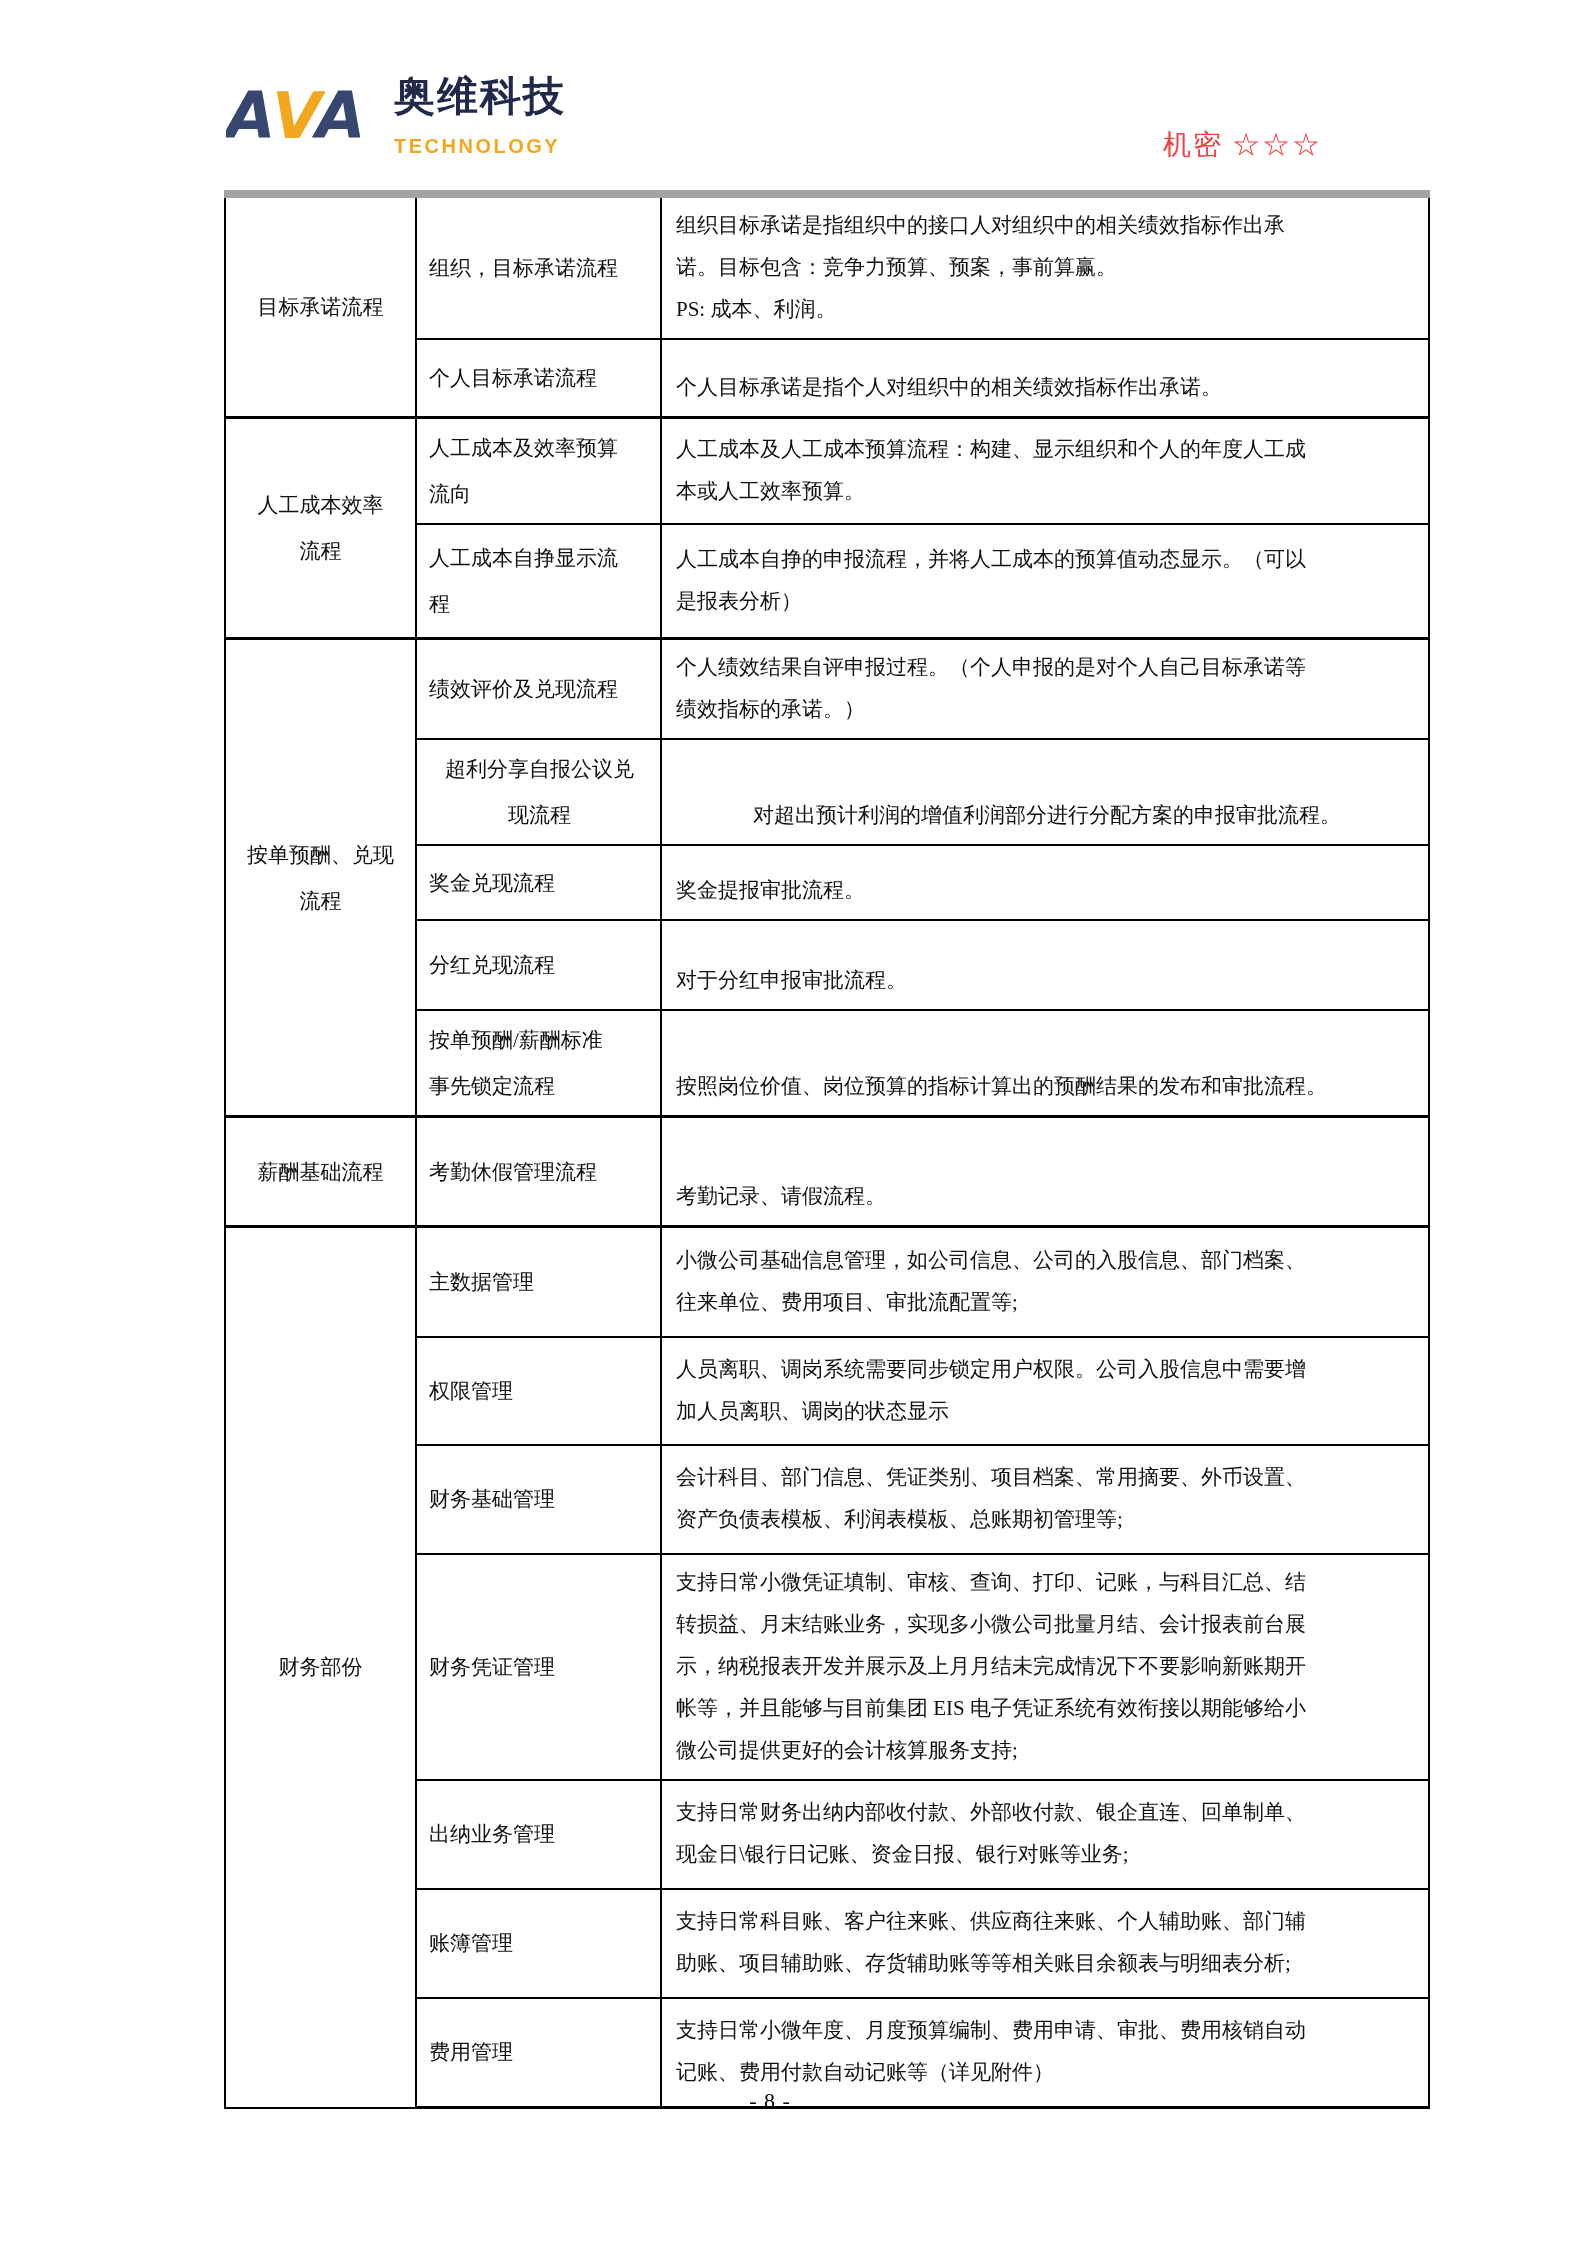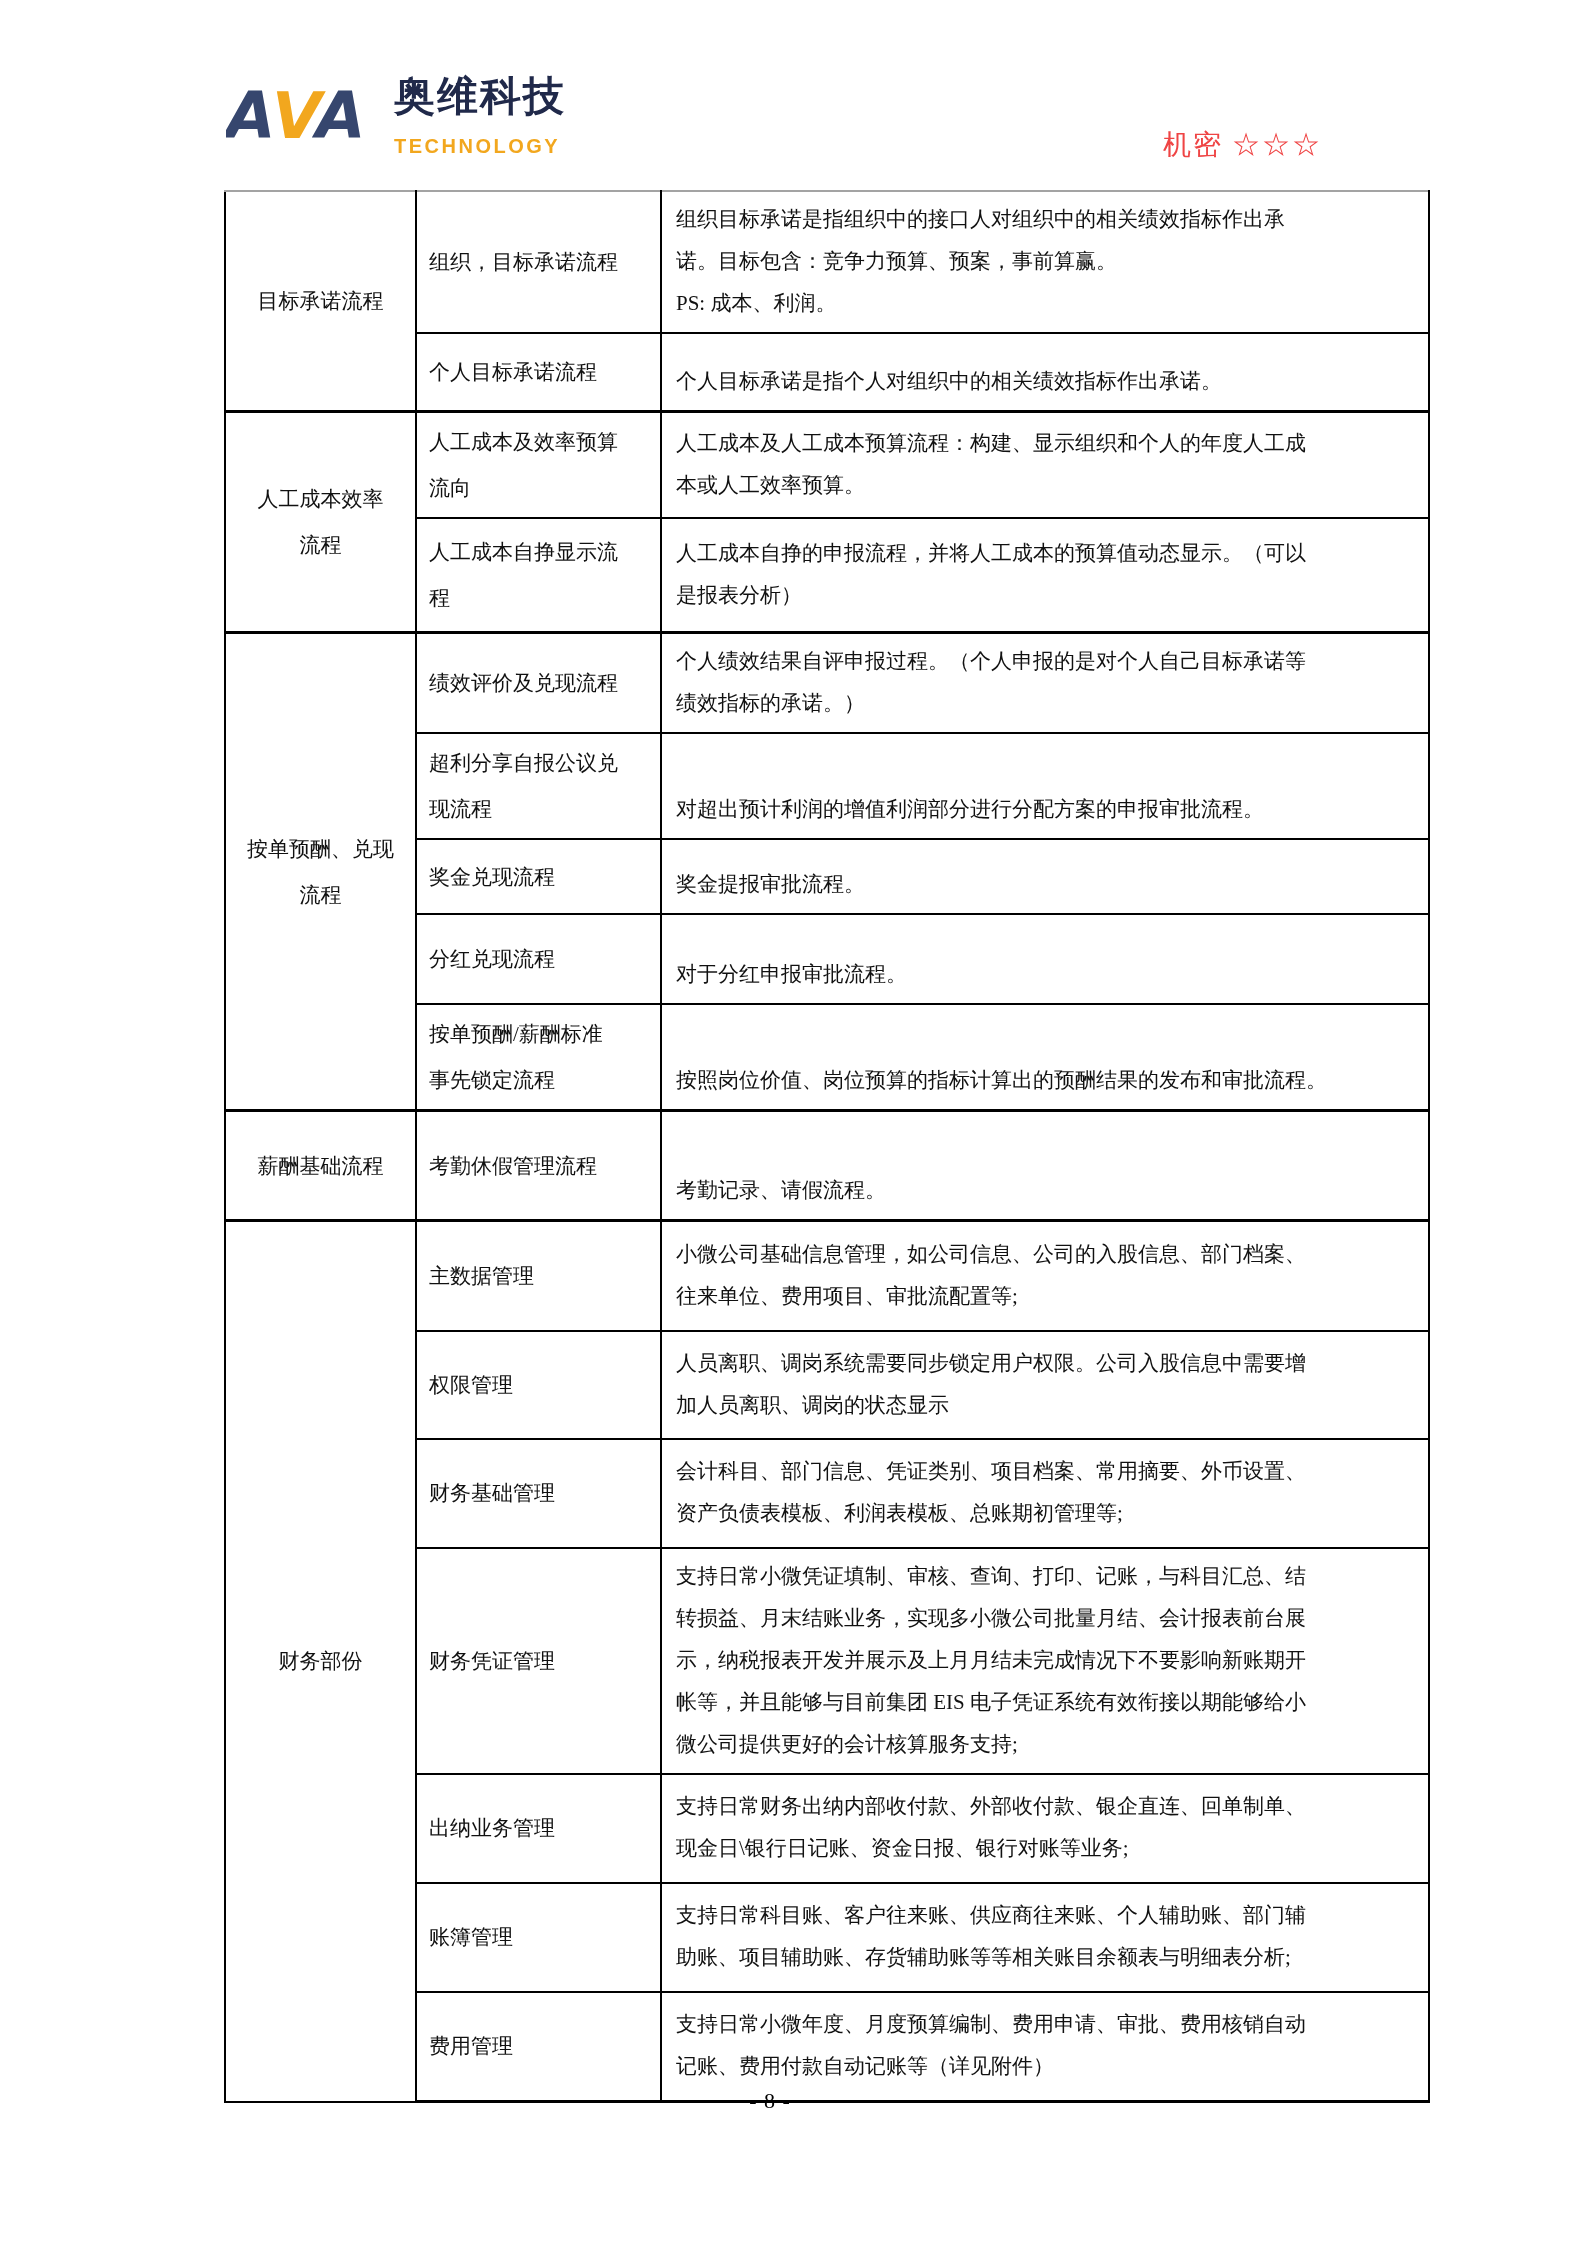--- a/index.html
+++ b/index.html
@@ -63,21 +63,21 @@
     border-collapse: collapse;
     table-layout: fixed;
   }
   .main-table td {
     border: 2px solid #000;
     font-size: 21px;
     color: #111;
     overflow: hidden;
   }
   .main-table tr.group-start td { border-top: 3px solid #000; }
-  .main-table tr:first-child td { border-top: 2px solid #a3a3a3; }
+  .main-table tr:first-child td { border-top: 8px solid #a3a3a3; }
   .main-table tr:last-child td { border-bottom: 3px solid #000; }
 
   td.col-category {
     text-align: center;
     vertical-align: middle;
     line-height: 46px;
     padding: 4px 6px;
   }
   td.col-name {
     vertical-align: middle;
@@ -182,21 +182,21 @@
             <div class="cell-line">流程</div>
           </td>
           <td class="col-name">
             <div class="cell-line">绩效评价及兑现流程</div>
           </td>
           <td class="col-desc va-middle">
             <div class="cell-line">个人绩效结果自评申报过程。（个人申报的是对个人自己目标承诺等</div>
             <div class="cell-line">绩效指标的承诺。）</div>
           </td>
         </tr>
-        <tr style="height: 86px;">
+        <tr style="height: 86px; text-align: center;">
           <td class="col-name">
             <div class="cell-line">超利分享自报公议兑</div>
             <div class="cell-line">现流程</div>
           </td>
           <td class="col-desc va-bottom">
             <div class="cell-line">对超出预计利润的增值利润部分进行分配方案的申报审批流程。</div>
           </td>
         </tr>
         <tr style="height: 75px;">
           <td class="col-name">

